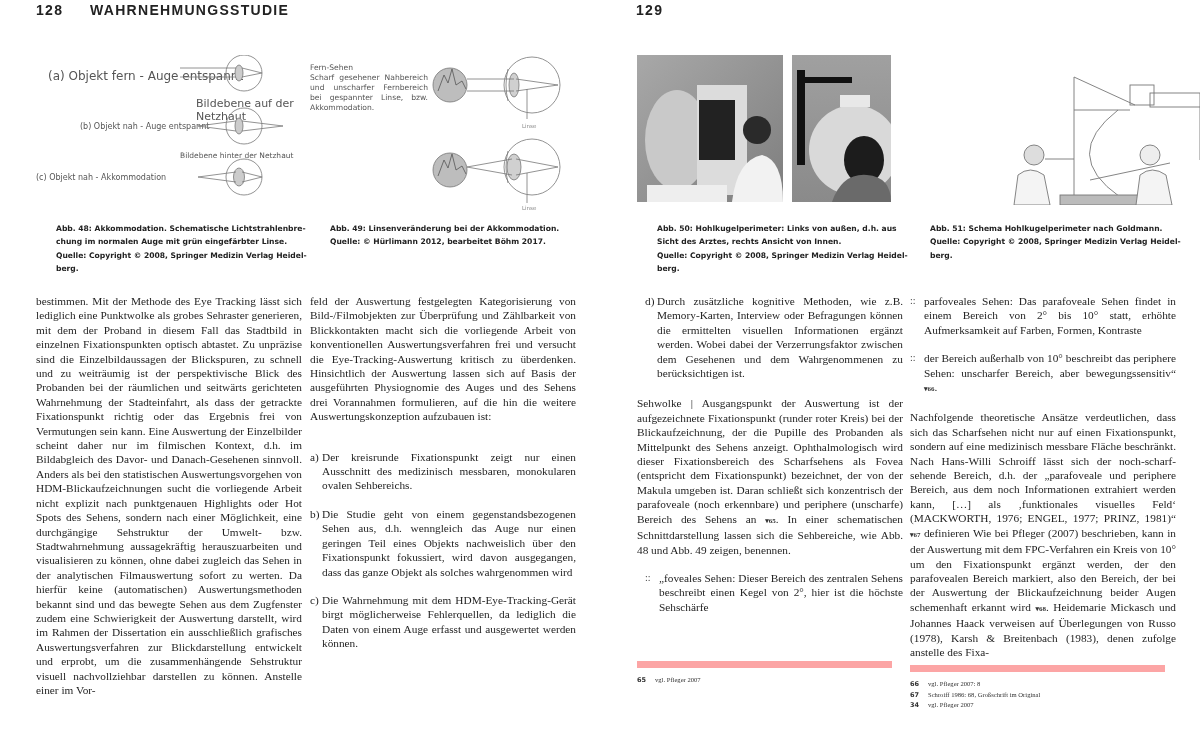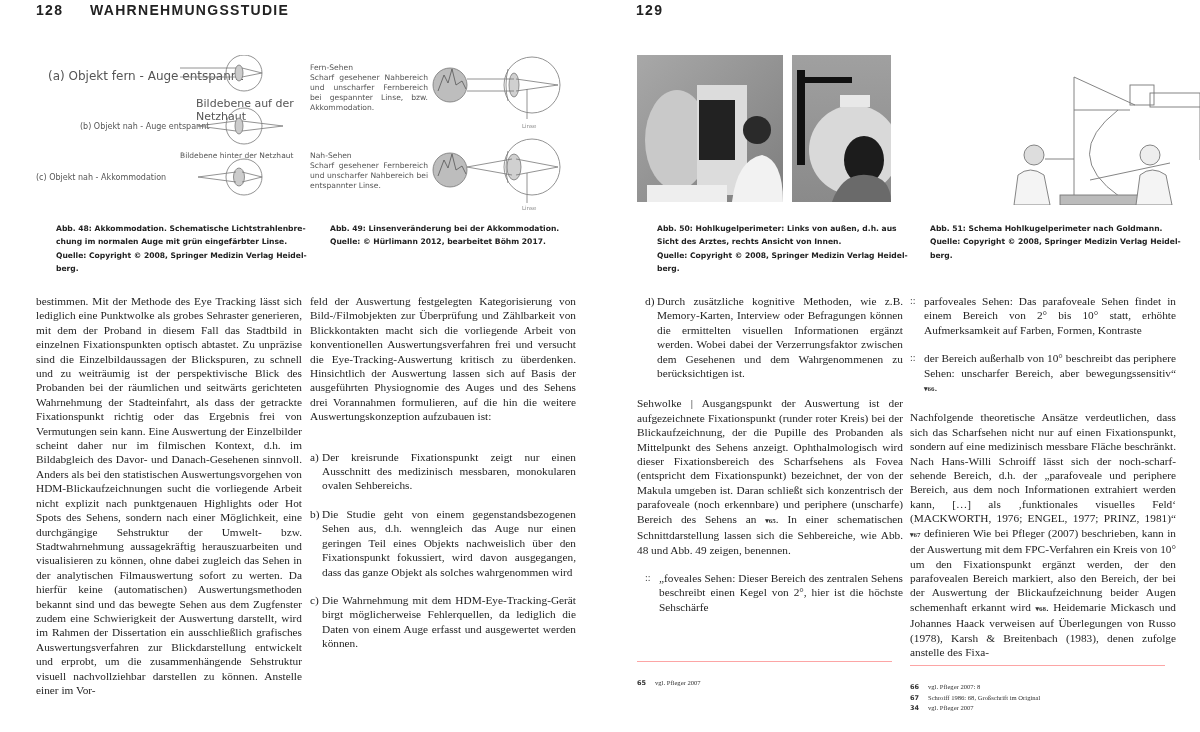--- a/index.html
+++ b/index.html
@@ -24,21 +24,21 @@
   .body-col { position: absolute; top: 294px; width: 266px; font-size: 11.3px; line-height: 14.4px; text-align: justify; hyphens: manual; }
   .body-col p { margin-bottom: 14px; }
   .list-item { display: flex; margin-bottom: 14px; }
   .list-item .marker { width: 12px; flex: none; }
   .list-item .txt { flex: 1; text-align: justify; }
   .quote-item { display: flex; margin-bottom: 14px; }
   .quote-item .marker { width: 14px; flex: none; font-size: 10px; color: #444; }
   .quote-item .txt { flex: 1; text-align: justify; }
   .fnref { font-size: 7px; font-weight: bold; color: #333; }
 
-  .footnotes { position: absolute; border-top: 1px solid #fca5a5; padding-top: 16px; width: 255px; font-size: 6.6px; line-height: 10.5px; color: #333; }
+  .footnotes { position: absolute; border-top: 7px solid #fca5a5; padding-top: 7px; width: 255px; font-size: 6.6px; line-height: 10.5px; color: #333; }
   .footnotes .fn { display: flex; }
   .footnotes .fn .num { width: 18px; font-weight: bold; font-family: "DejaVu Sans", sans-serif; font-size: 6.5px; }
 
   .photo { position: absolute; background: #9a9a9a; overflow: hidden; }
 </style>
 </head>
 <body>
 
 <div class="page page-left">
   <div class="running-head pagenum-left">128</div>
@@ -74,24 +74,20 @@
         <line x1="206" y1="117" x2="226" y2="122"></line>
           <line x1="206" y1="127" x2="226" y2="122"></line>
       </g>
     </svg>
   </div>
 
   <div class="fig" style="left:310px;top:55px;width:285px;height:155px;">
     <div class="sans" style="position:absolute;left:0;top:0;width:118px;font-size:7.6px;line-height:10px;color:#555;text-align:justify;margin-top:8px;">
       <div>Fern-Sehen</div>
       <div>Scharf gesehener Nahbereich und unscharfer Fernbereich bei gespannter Linse, bzw. Akkommodation.</div>
-    </div>
-    <div class="sans" style="position:absolute;left:0;top:96px;width:118px;font-size:7.6px;line-height:10px;color:#555;text-align:justify;">
-      <div>Nah-Sehen</div>
-      <div>Scharf gesehener Fernbereich und unscharfer Nahbereich bei entspannter Linse.</div>
     </div>
     <svg width="170" height="155" style="position:absolute;left:120px;top:0;">
       <g stroke="#777" stroke-width="0.8" fill="none">
         <circle cx="20" cy="30" r="17" fill="#bdbdbd"></circle>
         <path d="M8 36 L14 20 L18 28 L22 14 L26 30 L32 26 L36 34" stroke="#555"></path>
         <circle cx="102" cy="30" r="28"></circle>
         <path d="M78 14 Q74 30 78 46"></path>
         <ellipse cx="84" cy="30" rx="5" ry="12" fill="#d0d0d0"></ellipse>
         <line x1="37" y1="24" x2="84" y2="24"></line>
           <line x1="37" y1="36" x2="84" y2="36"></line>

